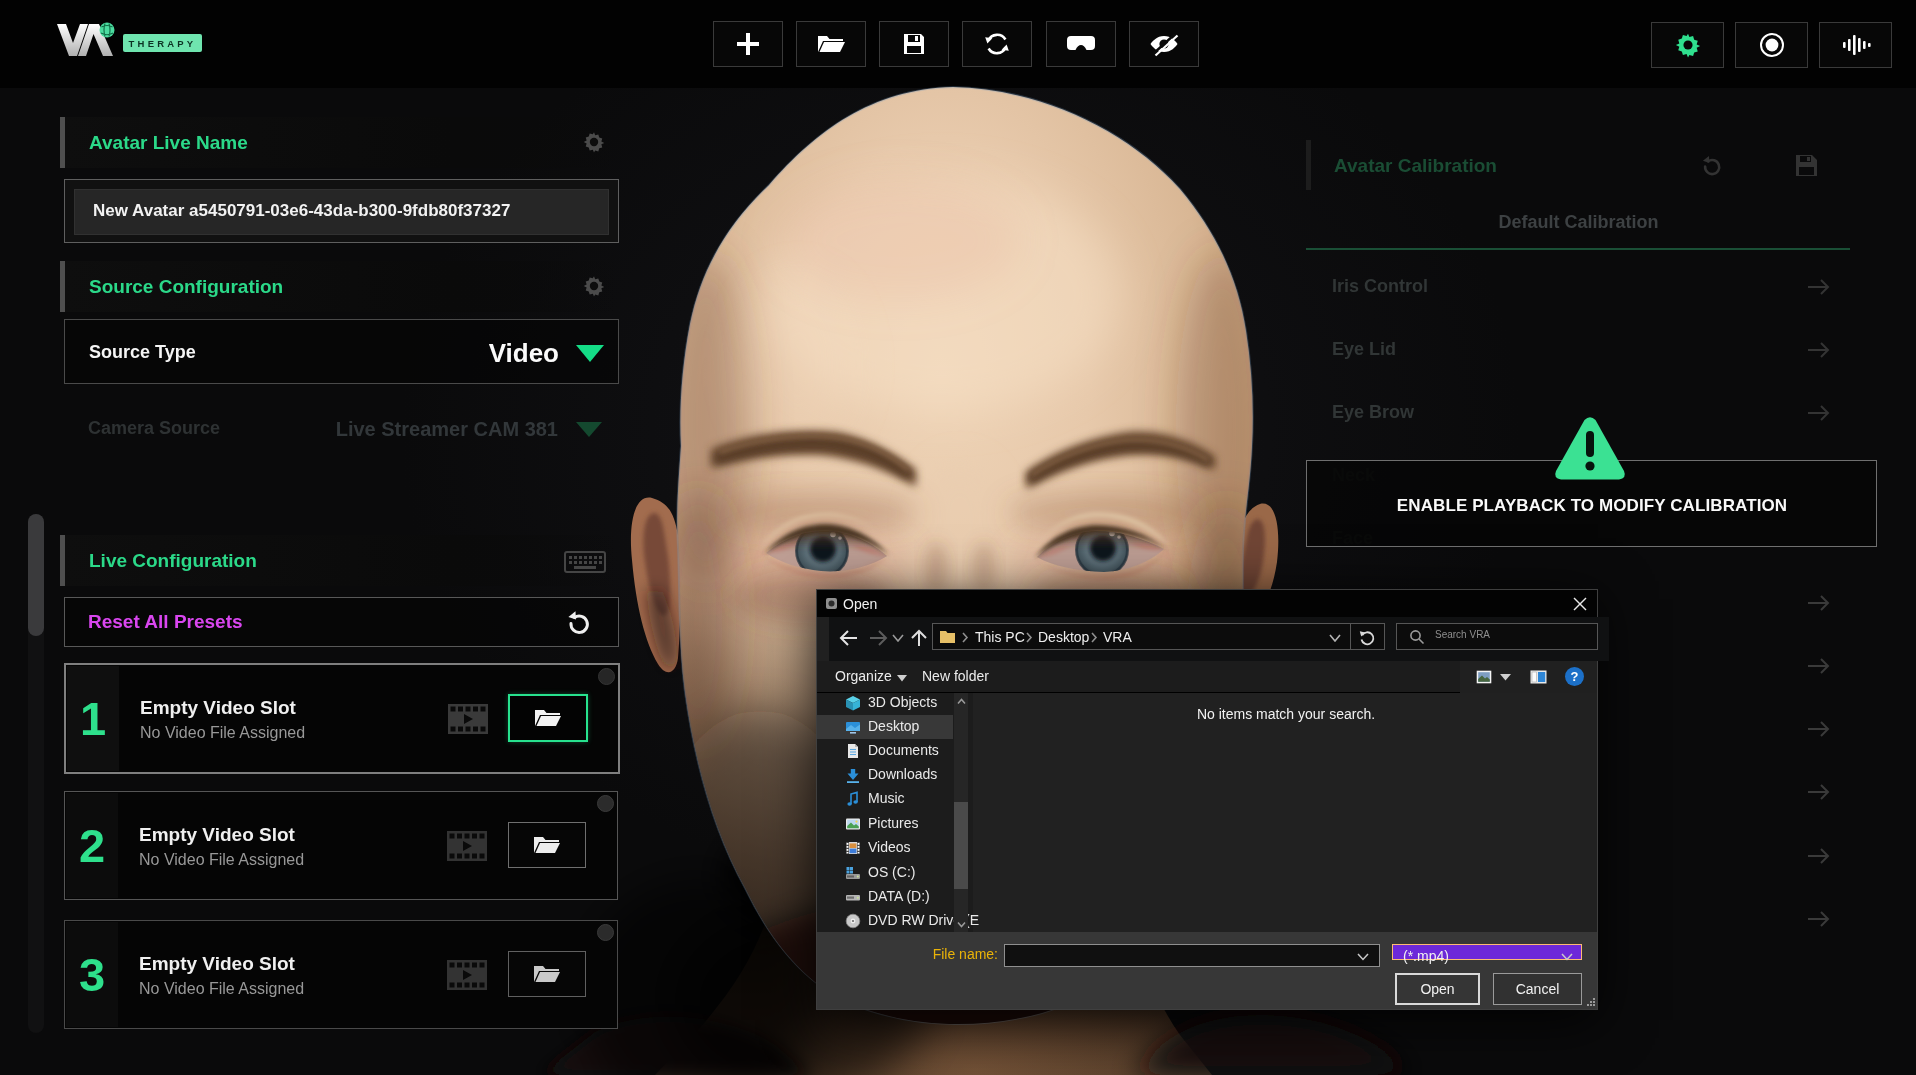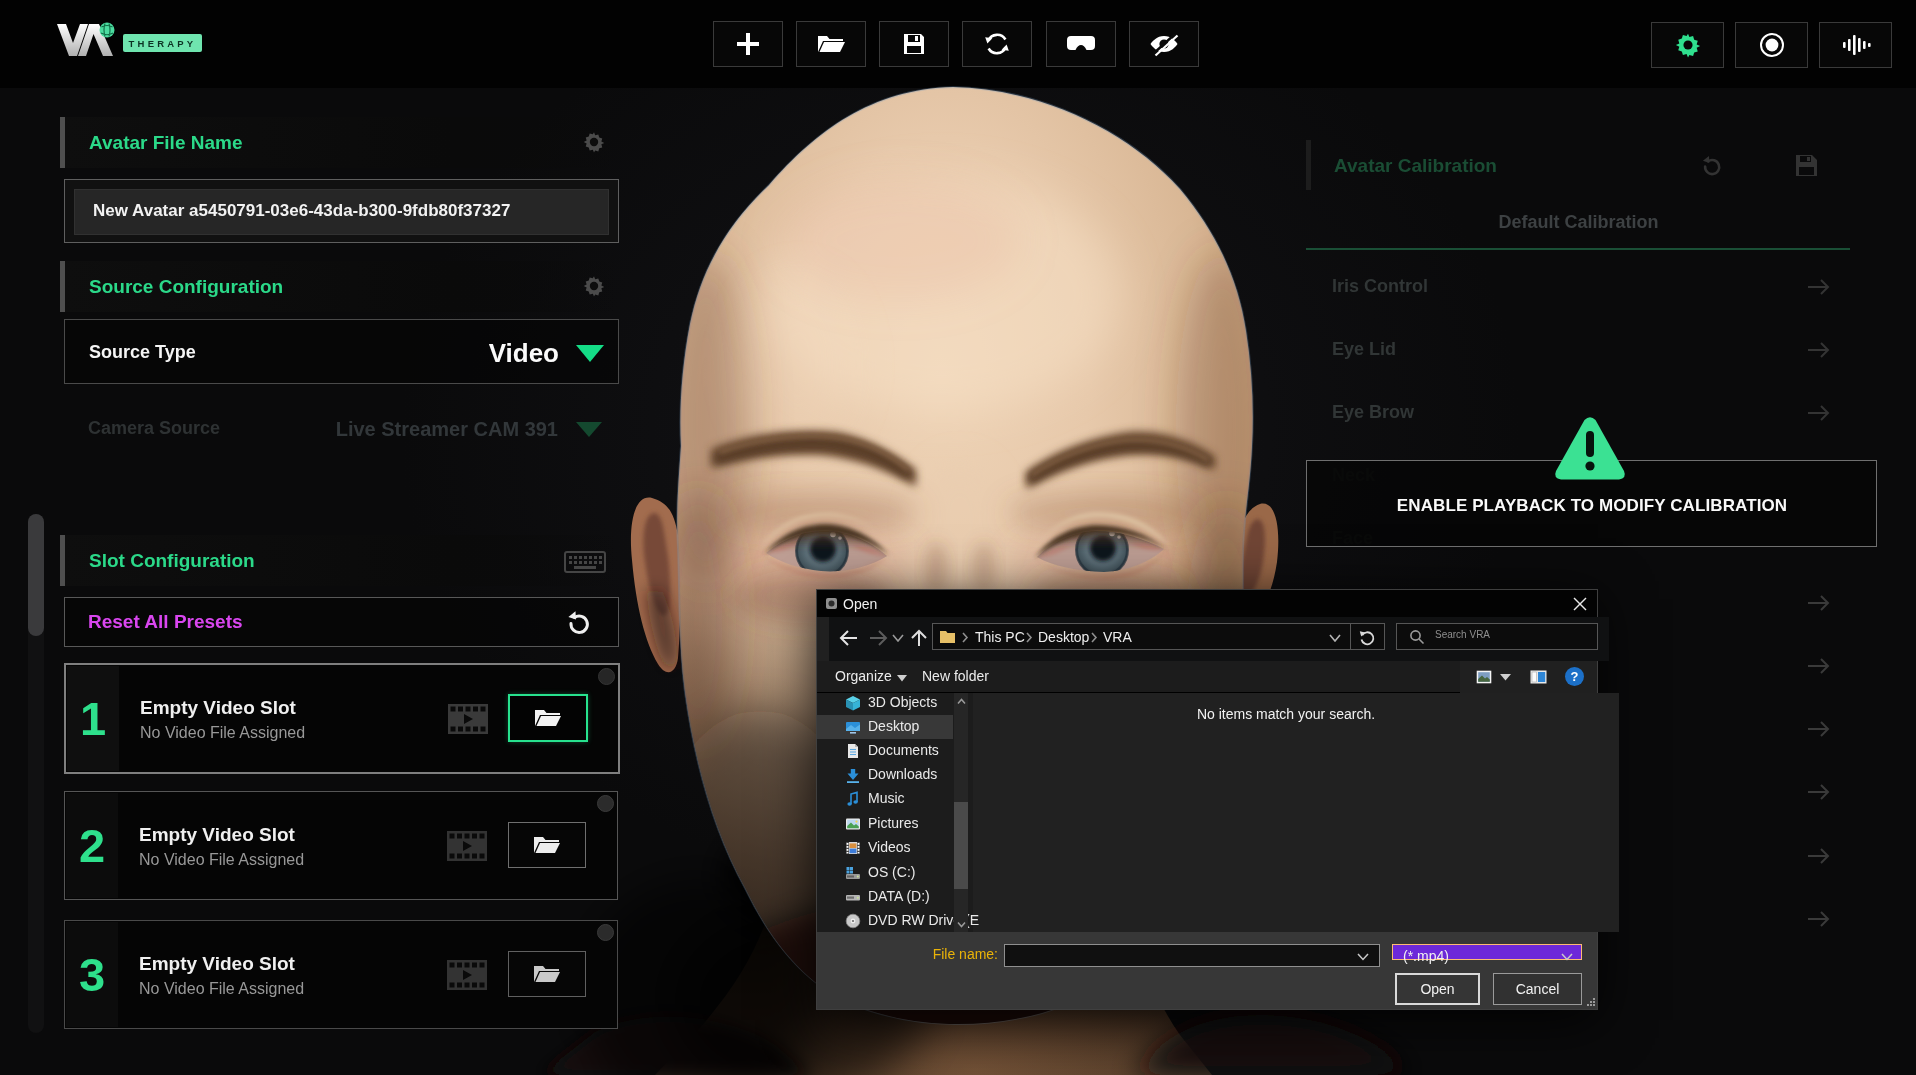--- a/index.html
+++ b/index.html
@@ -265,21 +265,21 @@
         <rect x="29" y="11" width="2.6" height="4" rx="1"></rect>
       </g>
     </svg>
 </div>
 
 <div class="abs" style="left:28px;top:514px;width:16px;height:519px;background:#111112;border-radius:8px;"></div>
 <div class="abs" style="left:28px;top:514px;width:16px;height:122px;background:#3a3a3c;border-radius:8px;"></div>
 
 <div class="abs" style="left:60px;top:117px;width:560px;height:51px;background:linear-gradient(90deg,#0e0e0e, #0a0a0a 70%, rgba(8,8,8,.0));">
   <div class="abs" style="left:0;top:0;width:5px;height:51px;background:#4f4f4f;"></div>
-  <div class="abs" style="left:29px;top:15px;font-size:19px;font-weight:bold;color:#2bd989;">Avatar File Name</div>
+  <div class="abs" style="left:29px;top:15px;font-size:19px;font-weight:bold;color:#2bd989;">Avatar Live Name</div>
   <svg class="abs" style="left:522px;top:13px" width="24" height="24" viewBox="0 0 24 24">
       <path fill="#4b4b4b" d="M12 1.5l1.3 3.2 3.4-.9 1 3.3 3.3 1-1 3.4 3.2 1.5-3.2 1.5 1 3.4-3.3 1-1 3.3-3.4-.9L12 23.5l-1.3-3.2-3.4.9-1-3.3-3.3-1 1-3.4L.8 12 4 10.5l-1-3.4 3.3-1 1-3.3 3.4.9z" transform="translate(12 12) scale(.92) translate(-12 -12)"></path>
       <circle cx="12" cy="12" r="4.2" fill="#0d0d0d"></circle>
     </svg>
 </div>
 
 <div class="abs" style="left:64px;top:179px;width:553px;height:62px;background:#111;border:1px solid #5f5f5f;">
   <div class="abs" style="left:9px;top:9px;width:533px;height:44px;background:#262626;border:1px solid #313131;"></div>
   <div class="abs" style="left:28px;top:21px;font-size:17px;font-weight:bold;color:#f2f2f2;">New Avatar a5450791-03e6-43da-b300-9fdb80f37327</div>
 </div>
@@ -294,27 +294,27 @@
 </div>
 
 <div class="abs" style="left:64px;top:319px;width:553px;height:63px;background:rgba(3,3,3,.55);border:1px solid #4a4a4a;">
   <div class="abs" style="left:24px;top:22px;font-size:18px;font-weight:bold;color:#f5f5f5;">Source Type</div>
   <div class="abs" style="left:0px;top:18px;width:494px;text-align:right;font-size:26px;font-weight:bold;color:#fbfbfb;">Video</div>
   <div class="abs" style="left:511px;top:25px;width:0;height:0;border-left:14px solid transparent;border-right:14px solid transparent;border-top:17px solid #14dd87;"></div>
 </div>
 
 <div class="abs" style="left:64px;top:400px;width:553px;height:56px;text-decoration:underline;">
   <div class="abs" style="left:24px;top:18px;font-size:18px;font-weight:bold;color:#2e3233;">Camera Source</div>
-  <div class="abs" style="left:0px;top:18px;width:494px;text-align:right;font-size:20px;font-weight:bold;color:#32373a;">Live Streamer CAM 391</div>
+  <div class="abs" style="left:0px;top:18px;width:494px;text-align:right;font-size:20px;font-weight:bold;color:#32373a;">Live Streamer CAM 381</div>
   <div class="abs" style="left:512px;top:22px;width:0;height:0;border-left:13px solid transparent;border-right:13px solid transparent;border-top:15px solid #14492f;"></div>
 </div>
 
 <div class="abs" style="left:60px;top:535px;width:560px;height:51px;background:linear-gradient(90deg,#0e0e0e, #0a0a0a 70%, rgba(8,8,8,.0));">
   <div class="abs" style="left:0;top:0;width:5px;height:51px;background:#4f4f4f;"></div>
-  <div class="abs" style="left:29px;top:15px;font-size:19px;font-weight:bold;color:#2bd989;">Slot Configuration</div>
+  <div class="abs" style="left:29px;top:15px;font-size:19px;font-weight:bold;color:#2bd989;">Live Configuration</div>
   <svg class="abs" style="left:504px;top:16px" width="42" height="22" viewBox="0 0 42 22">
     <rect x="1" y="1" width="40" height="20" rx="2" fill="none" stroke="#454545" stroke-width="2"></rect>
     <g fill="#454545">
       <rect x="5" y="5" width="3" height="3"></rect>
         <rect x="10" y="5" width="3" height="3"></rect>
         <rect x="15" y="5" width="3" height="3"></rect>
         <rect x="20" y="5" width="3" height="3"></rect>
         <rect x="25" y="5" width="3" height="3"></rect>
         <rect x="30" y="5" width="3" height="3"></rect>
         <rect x="35" y="5" width="3" height="3"></rect>
@@ -607,21 +607,21 @@
         <polygon points="0,0 11,0 5.5,6.5" fill="#cfcfcf"></polygon>
       </svg>
     <svg class="abs" style="left:713px;top:9px" width="17" height="14" viewBox="0 0 17 14">
         <rect x="0.5" y="0.5" width="16" height="13" fill="#e9e9e9"></rect>
         <rect x="2" y="2" width="4.6" height="10" fill="#fbfbfb" stroke="#9a9a9a" stroke-width=".5"></rect>
         <rect x="8" y="2" width="7.2" height="10" fill="#2e86d6"></rect>
       </svg>
     <div class="abs" style="left:748px;top:6px;width:19px;height:19px;border-radius:50%;background:#1c70c8;color:#fff;font-size:13px;font-weight:bold;text-align:center;line-height:19px;">?</div>
   </div>
 
-  <div class="abs" style="left:0;top:103px;width:780px;height:239px;background:#212121;padding-left:22px;">
+  <div class="abs" style="left:0;top:103px;width:780px;height:239px;background:#212121;">
     <div class="abs" style="left:0;top:0;width:156px;height:239px;background:#1c1c1c;"></div>
 
     <div class="abs" style="left:0;top:22px;width:136px;height:24px;background:#383838;"></div>
 
     <svg class="abs" style="left:28px;top:2px" width="16" height="16" viewBox="0 0 16 16">
         <polygon points="8,1 15,4.5 8,8 1,4.5" fill="#59d1e8"></polygon>
         <polygon points="1,4.5 8,8 8,15.5 1,12" fill="#2991b3"></polygon>
         <polygon points="15,4.5 8,8 8,15.5 15,12" fill="#36b3d6"></polygon>
       </svg>
     <div class="abs" style="left:51px;top:1px;font-size:14px;color:#e9e9e9;">3D Objects</div>

